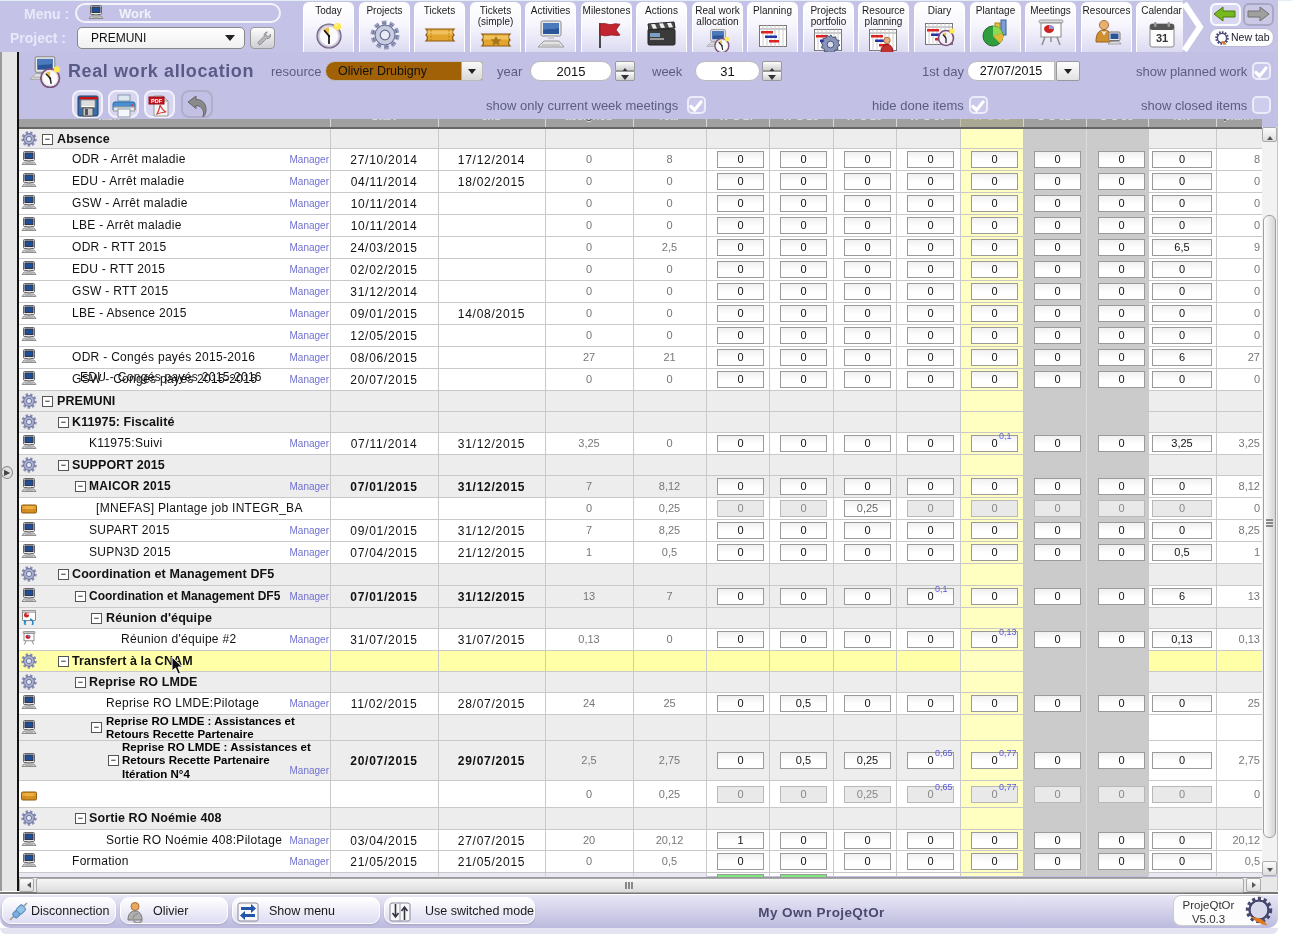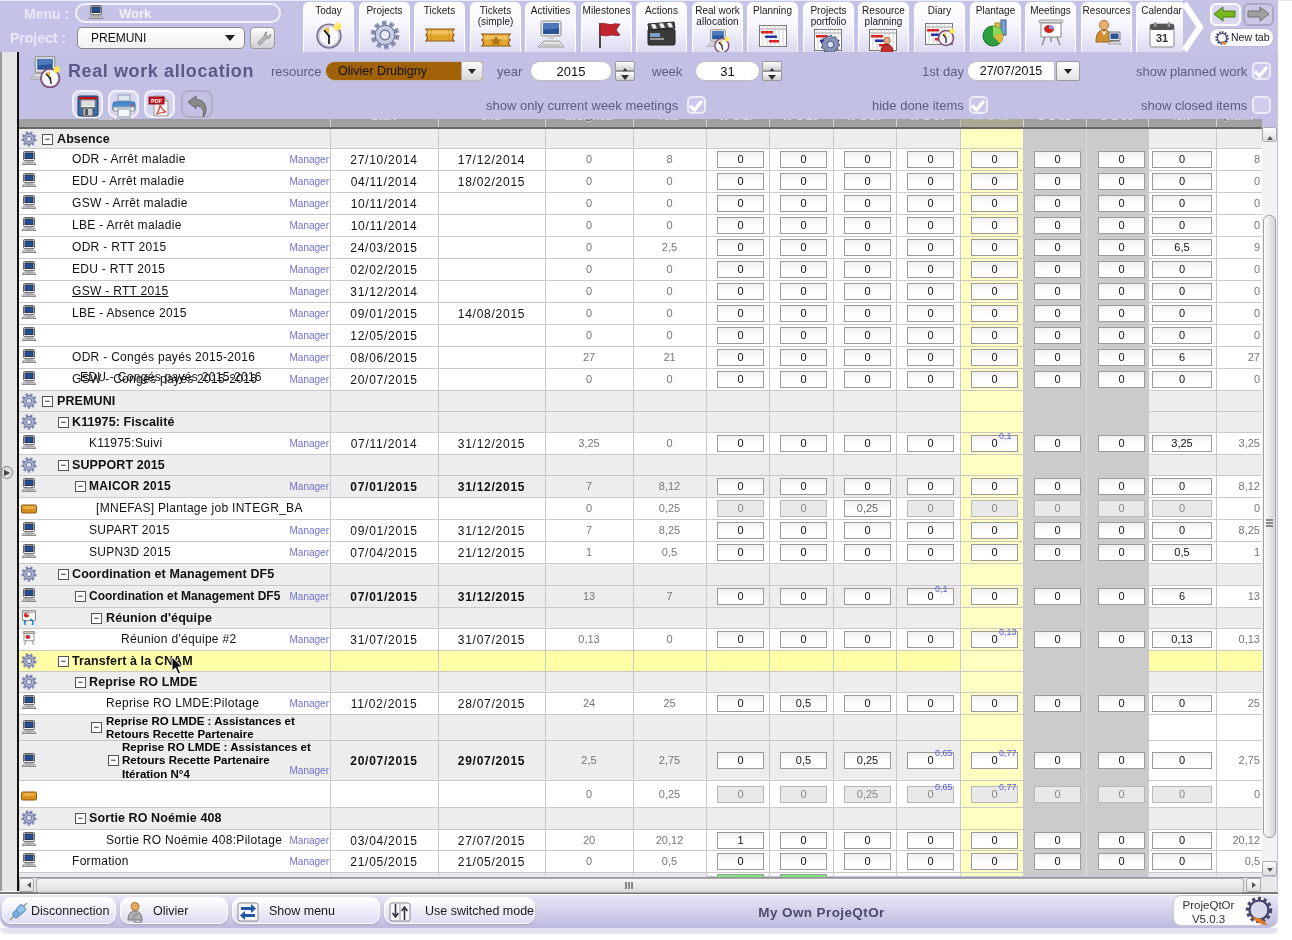--- a/index.html
+++ b/index.html
@@ -576,21 +576,21 @@
     <span class="pl">0</span>
   </div>
 <div class="a row" style="top:281px;height:22px">
     <span class="ic"><svg width="16" height="15" viewBox="0 0 16 15" style="">
         <rect x="2.5" y="0.5" width="11" height="9" rx="1" fill="#e8e8e8" stroke="#666"></rect>
         <rect x="4" y="2" width="8" height="5.5" fill="#1e4e96" stroke="#334"></rect>
         <rect x="6" y="9.5" width="4" height="1.5" fill="#bbb"></rect>
         <path d="M1 13.5 L3 11 L13 11 L15 13.5 Z" fill="#ddd" stroke="#777" stroke-width="0.8"></path>
         <line x1="4" y1="12.6" x2="12.2" y2="12.6" stroke="#999" stroke-width="0.7"></line>
       </svg></span>
-    <span class="tx" style="left:53px;text-decoration:underline;">GSW - RTT 2015</span>
+    <span class="tx" style="left:53px;">GSW - RTT 2015</span>
     <span class="mg">Manager</span>
     <span class="d1 dt" style="">31/12/2014</span>
     <span class="as vg">0</span>
     <span class="re vg">0</span>
     <span class="ip k1">0</span>
     <span class="ip k2">0</span>
     <span class="ip k3">0</span>
     <span class="ip k4">0</span>
     <span class="ip k5">0</span>
     <span class="ip k6">0</span>

